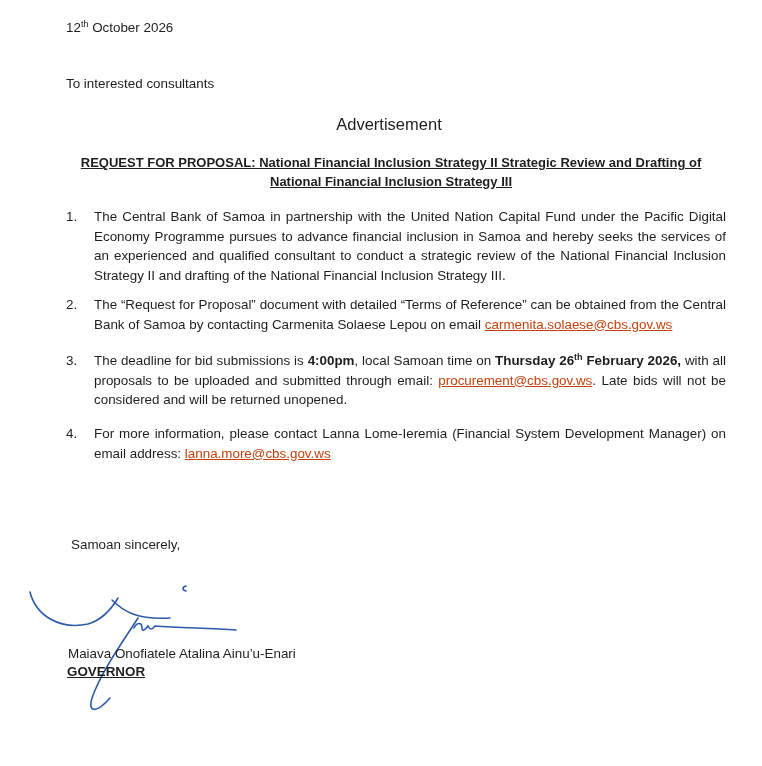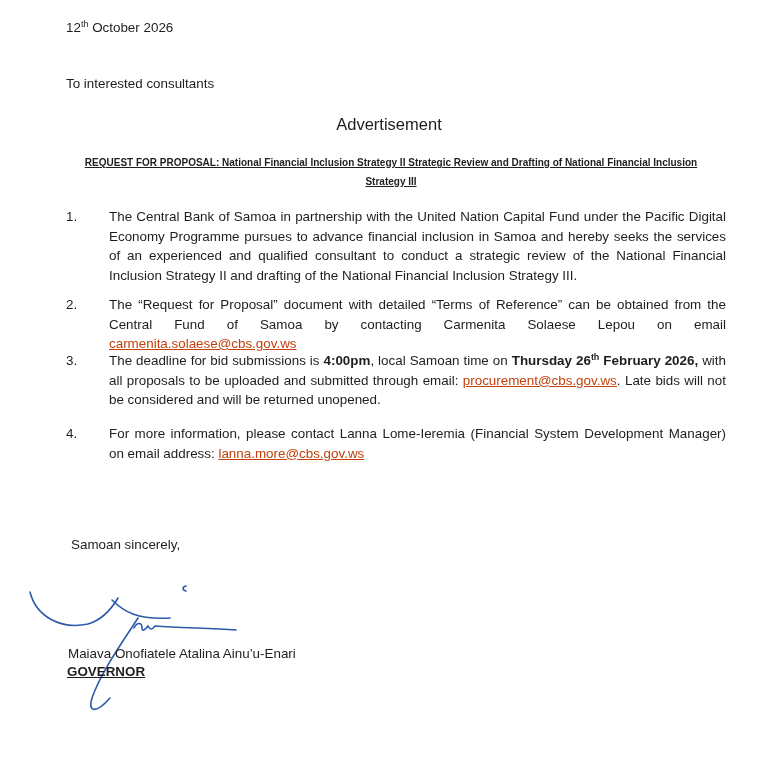--- a/index.html
+++ b/index.html
@@ -4,24 +4,24 @@
   <style>
     html, body { margin: 0; padding: 0; background: #ffffff; }
     body { width: 762px; height: 766px; position: relative; overflow: hidden;
       font-family: "Liberation Sans", sans-serif; color: #1e1e1e; font-size: 13.4px; }
     .abs { position: absolute; }
     .date { left: 66px; top: 20px; }
     .date sup { font-size: 9px; vertical-align: 5px; line-height: 0; }
     .salutation { left: 66px; top: 76px; }
     .title { left: 0; width: 778px; text-align: center; top: 115px; font-size: 16.5px; }
     .subject { left: 66px; width: 650px; top: 153px; text-align: center; font-weight: bold;
-      text-decoration: underline; line-height: 19px; font-size: 10px; }
+      text-decoration: underline; line-height: 19px; font-size: 13px; }
     .item { left: 66px; width: 660px; line-height: 19.5px; }
     .item .num { position: absolute; left: 0; top: 0; }
-    .item .txt { margin-left: 43px; display: block; text-align: justify; }
+    .item .txt { margin-left: 28px; display: block; text-align: justify; }
     .item sup { font-size: 9px; vertical-align: 5px; line-height: 0; }
     a.link { color: #c2410c; text-decoration: underline; }
     b { font-weight: bold; }
     .closing { left: 71px; top: 537px; }
     .signame { left: 68px; top: 646px; }
     .sigtitle { left: 67px; top: 664px; font-weight: bold; text-decoration: underline; }
     .signature { left: 20px; top: 570px; }
   </style>
 </head>
 <body>
@@ -34,21 +34,21 @@
 
 <div class="abs subject">REQUEST FOR PROPOSAL: National Financial Inclusion Strategy II Strategic Review and Drafting of National Financial Inclusion Strategy III</div>
 
 <div class="abs item" style="top:207px;">
   <span class="num">1.</span>
   <span class="txt">The Central Bank of Samoa in partnership with the United Nation Capital Fund under the Pacific Digital Economy Programme pursues to advance financial inclusion in Samoa and hereby seeks the services of an experienced and qualified consultant to conduct a strategic review of the National Financial Inclusion Strategy II and drafting of the National Financial Inclusion Strategy III.</span>
 </div>
 
 <div class="abs item" style="top:295px;">
   <span class="num">2.</span>
-  <span class="txt"><span>The “Request for Proposal” document with detailed “Terms of Reference” can be obtained from the Central Fund of Samoa by contacting Carmenita Solaese Lepou on email </span><a class="link" href="#">carmenita.solaese@cbs.gov.ws</a></span>
+  <span class="txt"><span>The “Request for Proposal” document with detailed “Terms of Reference” can be obtained from the Central Bank of Samoa by contacting Carmenita Solaese Lepou on email </span><a class="link" href="#">carmenita.solaese@cbs.gov.ws</a></span>
 </div>
 
 <div class="abs item" style="top:351px;">
   <span class="num">3.</span>
   <span class="txt"><span>The deadline for bid submissions is </span><b>4:00pm</b><span>, local Samoan time on </span><b><span>Thursday 26</span><sup>th</sup><span> February 2026,</span></b><span> with all proposals to be uploaded and submitted through email: </span><a class="link" href="#">procurement@cbs.gov.ws</a><span>. Late bids will not be considered and will be returned unopened.</span></span>
 </div>
 
 <div class="abs item" style="top:424px;">
   <span class="num">4.</span>
   <span class="txt"><span>For more information, please contact Lanna Lome-Ieremia (Financial System Development Manager) on email address: </span><a class="link" href="#">lanna.more@cbs.gov.ws</a></span>

